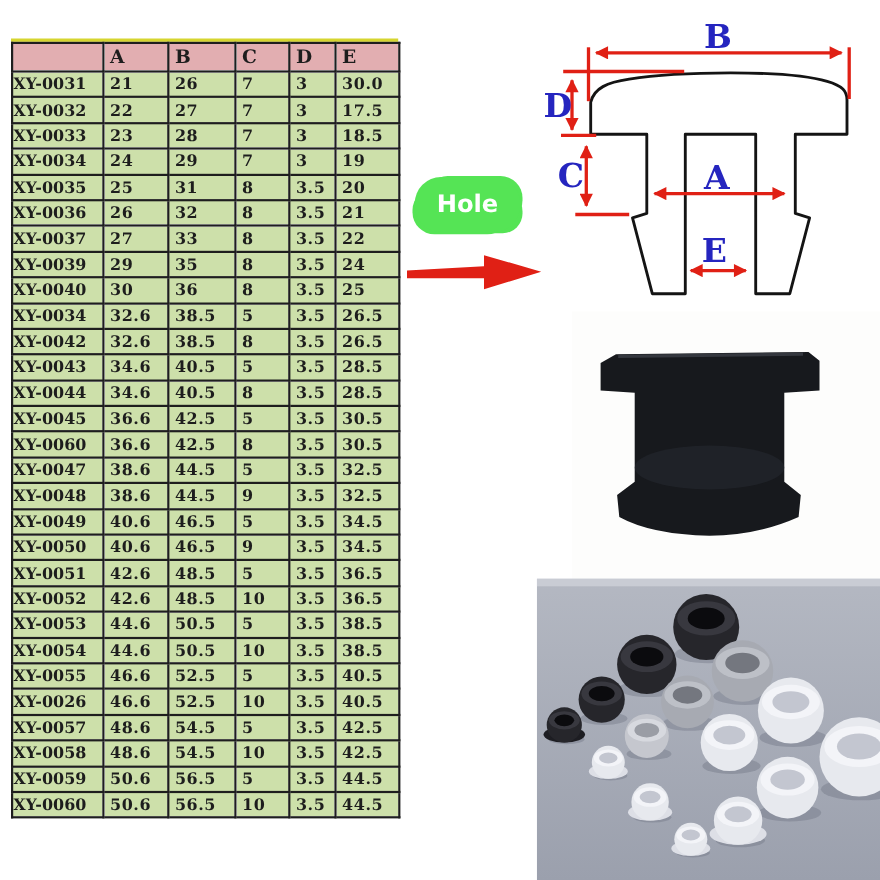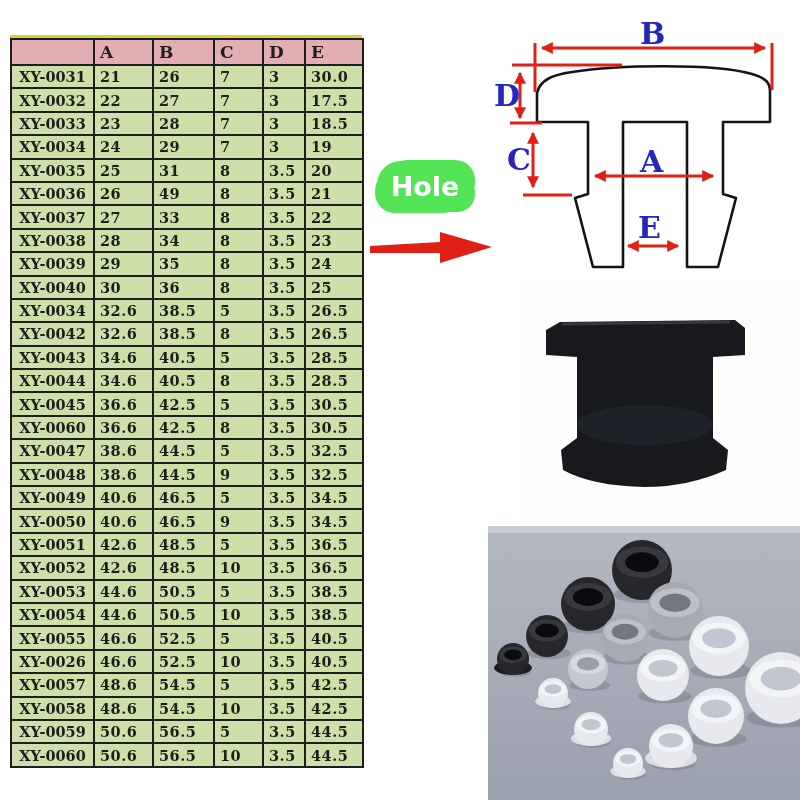--- a/index.html
+++ b/index.html
@@ -16,31 +16,31 @@
   }
   table.spec th,table.spec td{
     border:2px solid var(--table-border);
     padding:0 0 0 5px;text-align:left;vertical-align:middle;
     color:#1d1d1d;white-space:nowrap;overflow:hidden;
   }
   table.spec thead th{
     background:var(--header-bg);height:24px;font-size:17px;
   }
   table.spec tbody th.model{
-    background:var(--row-bg);text-align:center;padding:0;font-size:14.5px;
+    background:var(--row-bg);padding:0;font-size:14.5px;
   }
   table.spec tbody td{
     background:var(--row-bg);height:21.4px;font-size:14.5px;letter-spacing:.5px;
   }
   
   .hole-badge{
     position:absolute;left:377px;top:161px;width:96px;height:50px;
     background:var(--hole-green);border-radius:24px;
     display:flex;align-items:center;justify-content:center;
-    color:#ffffff;font-size:27px;font-weight:bold;
+    color:#ffffff;font-size:22px;font-weight:bold;
     font-family:"DejaVu Sans",sans-serif;
     box-shadow:6px -5px 0 -4px var(--hole-green),
                -6px 6px 0 -4px var(--hole-green),
                8px 7px 0 -6px var(--hole-green);
   }
   
   .arrow-svg{position:absolute;left:356px;top:226px;}
   .diagram-svg{position:absolute;left:480px;top:0;}
   .grommet-svg{position:absolute;left:520px;top:283px;}
   .photo-svg{position:absolute;left:488px;top:526px;}
@@ -118,43 +118,35 @@
             <td>25</td>
             <td>31</td>
             <td>8</td>
             <td>3.5</td>
             <td>20</td>
           </tr>
 
           <tr>
             <th class="model">XY-0036</th>
             <td>26</td>
-            <td>49</td>
+            <td>32</td>
             <td>8</td>
             <td>3.5</td>
             <td>21</td>
           </tr>
 
           <tr>
             <th class="model">XY-0037</th>
             <td>27</td>
             <td>33</td>
             <td>8</td>
             <td>3.5</td>
             <td>22</td>
           </tr>
 
-          <tr>
-            <th class="model">XY-0038</th>
-            <td>28</td>
-            <td>34</td>
-            <td>8</td>
-            <td>3.5</td>
-            <td>23</td>
-          </tr>
 
           <tr>
             <th class="model">XY-0039</th>
             <td>29</td>
             <td>35</td>
             <td>8</td>
             <td>3.5</td>
             <td>24</td>
           </tr>
 

